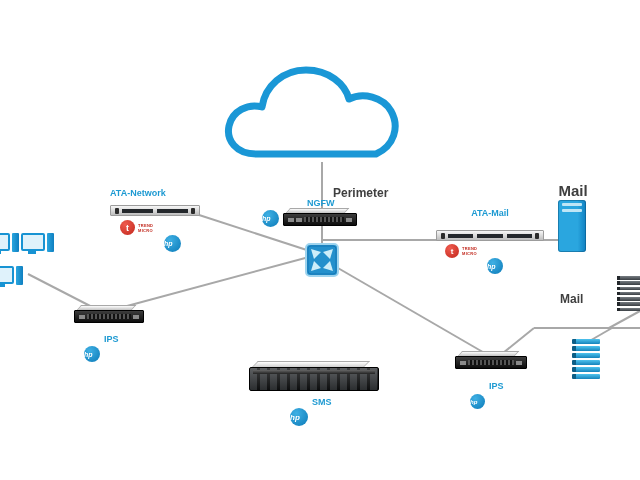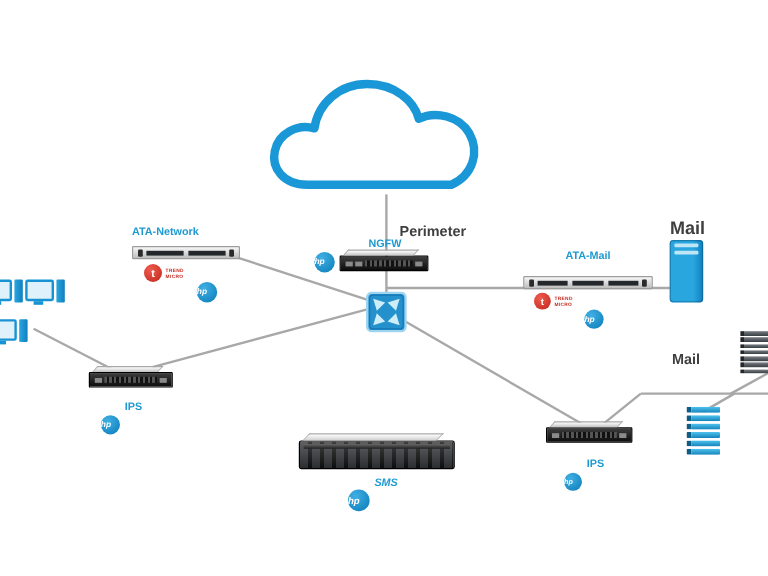--- a/index.html
+++ b/index.html
@@ -196,21 +196,21 @@
 
   <div class="server2u" style="left:249px;top:361px;width:130px;">
     <div class="top"></div>
     <div class="front">
         <div class="bezel"></div>
       </div>
   </div>
   <div class="hp-logo" style="left:290px;top:392px;width:18px;height:18px;font-size:8px;">
       <span>hp</span>
     </div>
-  <div class="lbl-teal" style="left:312px;top:397px;font-style:italic;">SMS</div>
+  <div class="lbl-teal" style="left:312px;top:397px;">SMS</div>
 
   <div class="rack" style="left:455px;top:351px;width:72px;">
     <div class="top"></div>
     <div class="front">
         <span class="port"></span>
         <span class="vent"></span>
         <span class="port"></span>
       </div>
   </div>
   <div class="hp-logo" style="left:470px;top:378px;width:15px;height:15px;font-size:6px;">

